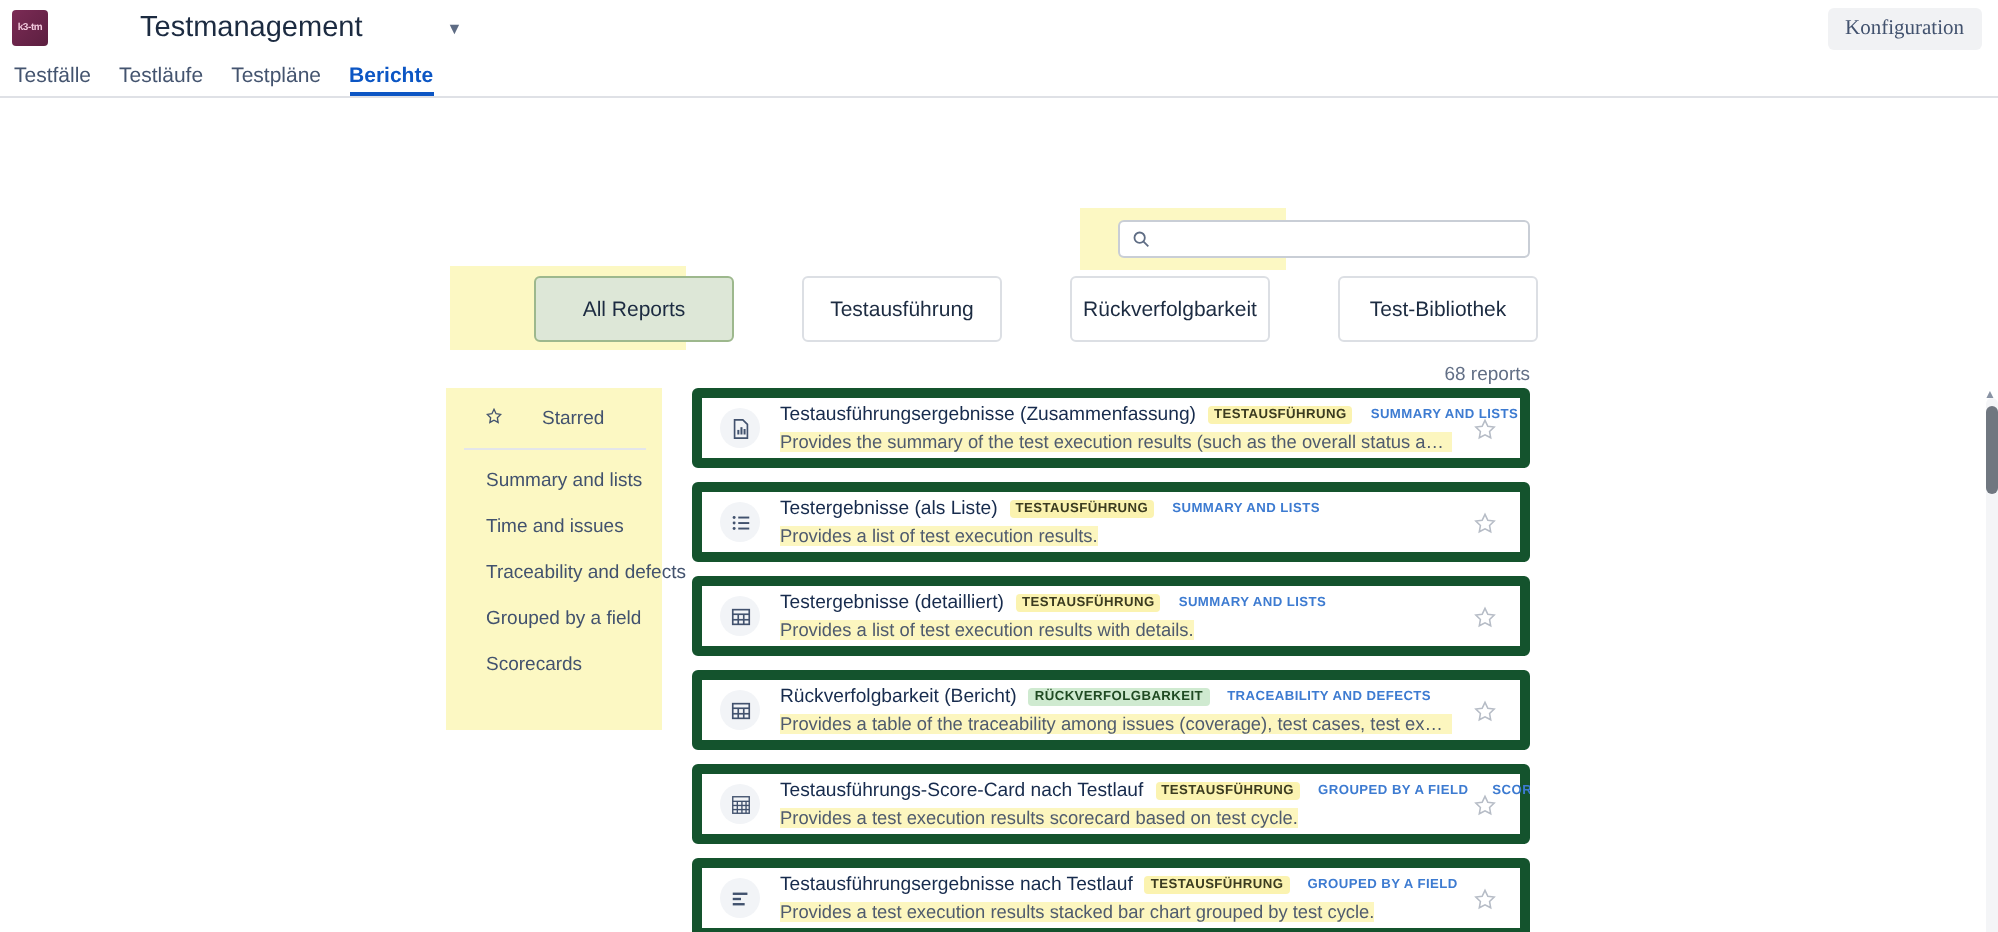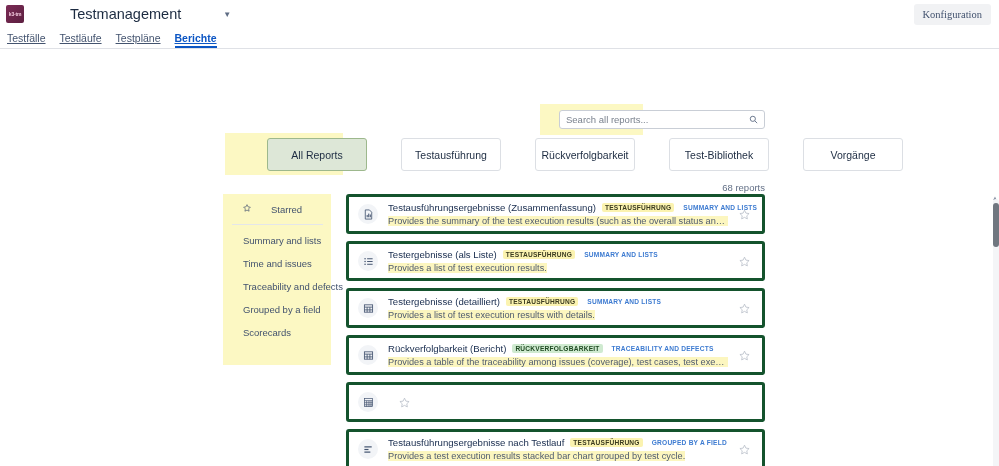--- a/index.html
+++ b/index.html
@@ -57,21 +57,20 @@
     padding-left: 7px;
     display: flex; align-items: flex-end;
     gap: 14px;
   }
   .navtab {
     font-size: 10.5px;
     color: #44546f;
     padding-bottom: 4px;
     cursor: pointer;
     white-space: nowrap;
-    text-decoration: underline;
   }
   .navtab.active {
     color: #0c56c4;
     font-weight: bold;
     box-shadow: inset 0 -2px 0 0 #0c56c4;
   }
   .nav-rule {
     height: 1px;
     background: #dfe1e6;
     width: 100%;
@@ -187,21 +186,21 @@
   
   .results {
     position: absolute;
     left: 346px; top: 145px;
     width: 419px; height: 321px;
     overflow: hidden;
   }
   .rowcard {
     position: relative;
     background: #ffffff;
-    border: 3px solid #14532d;
+    border: 5px solid #14532d;
     border-radius: 3px;
     height: 40px;
     margin-bottom: 7px;
     display: flex; align-items: center;
     padding: 0 8px 0 9px;
   }
   .row-icon {
     flex: 0 0 auto;
     width: 20px; height: 20px;
     border-radius: 50%;
@@ -289,36 +288,34 @@
 <div class="nav-rule"></div>
 
 <div class="page">
 
   <div class="hl-search"></div>
   <div class="hl-tabs"></div>
   <div class="hl-sidebar"></div>
 
   <div class="searchwrap">
     <div class="searchbox">
-      <input type="text" placeholder="Search all reports..." style="">
       <span class="search-icon">
         <svg width="9" height="9" viewBox="0 0 16 16" fill="none" stroke="currentColor" stroke-width="1.6">
           <circle cx="6.8" cy="6.8" r="4.6"></circle>
             <line x1="10.3" y1="10.3" x2="14.5" y2="14.5"></line>
         </svg>
       </span>
     </div>
   </div>
 
   <div class="catrow">
     <div class="catbtn selected">All Reports</div>
     <div class="catbtn">Testausführung</div>
     <div class="catbtn">Rückverfolgbarkeit</div>
     <div class="catbtn">Test-Bibliothek</div>
-    <div class="catbtn">Vorgänge</div>
   </div>
 
   <div class="report-count">68 reports</div>
 
   <div class="sidebar">
     <div class="side-starred">
       <svg width="8" height="8" viewBox="0 0 24 24" fill="none" stroke="currentColor" stroke-width="2">
         <polygon points="12,2 15.1,8.6 22,9.6 17,14.6 18.2,21.6 12,18.3 5.8,21.6 7,14.6 2,9.6 8.9,8.6"></polygon>
       </svg>
       <span>Starred</span>
@@ -433,20 +430,29 @@
           <svg width="11" height="11" viewBox="0 0 24 24" fill="none" stroke="currentColor" stroke-width="1.5">
             <rect x="3" y="3" width="18" height="18"></rect>
             <line x1="3" y1="8" x2="21" y2="8"></line>
             <line x1="3" y1="12.5" x2="21" y2="12.5"></line>
             <line x1="3" y1="17" x2="21" y2="17"></line>
             <line x1="8" y1="8" x2="8" y2="21"></line>
             <line x1="13" y1="8" x2="13" y2="21"></line>
             <line x1="17.5" y1="8" x2="17.5" y2="21"></line>
           </svg>
         </div>
+        <div class="row-body">
+          <div class="row-titleline">
+            <span class="row-title">Testausführungs-Score-Card nach Testlauf</span>
+            <span class="tag cat-yellow">TESTAUSFÜHRUNG</span>
+            <span class="tag group">GROUPED BY A FIELD</span>
+            <span class="tag group">SCORECARDS</span>
+          </div>
+          <div class="row-desc"><span>Provides a test execution results scorecard based on test cycle.</span></div>
+        </div>
         <div class="row-star">
           <svg width="11" height="11" viewBox="0 0 24 24" fill="none" stroke="currentColor" stroke-width="1.7">
             <polygon points="12,2.5 15.1,9 22,9.9 17,14.8 18.2,21.6 12,18.3 5.8,21.6 7,14.8 2,9.9 8.9,9"></polygon>
           </svg>
         </div>
       </div>
       <div class="rowcard">
         <div class="row-icon">
           <svg width="11" height="11" viewBox="0 0 24 24" fill="currentColor">
             <rect x="3" y="5" width="16" height="2.6"></rect>

